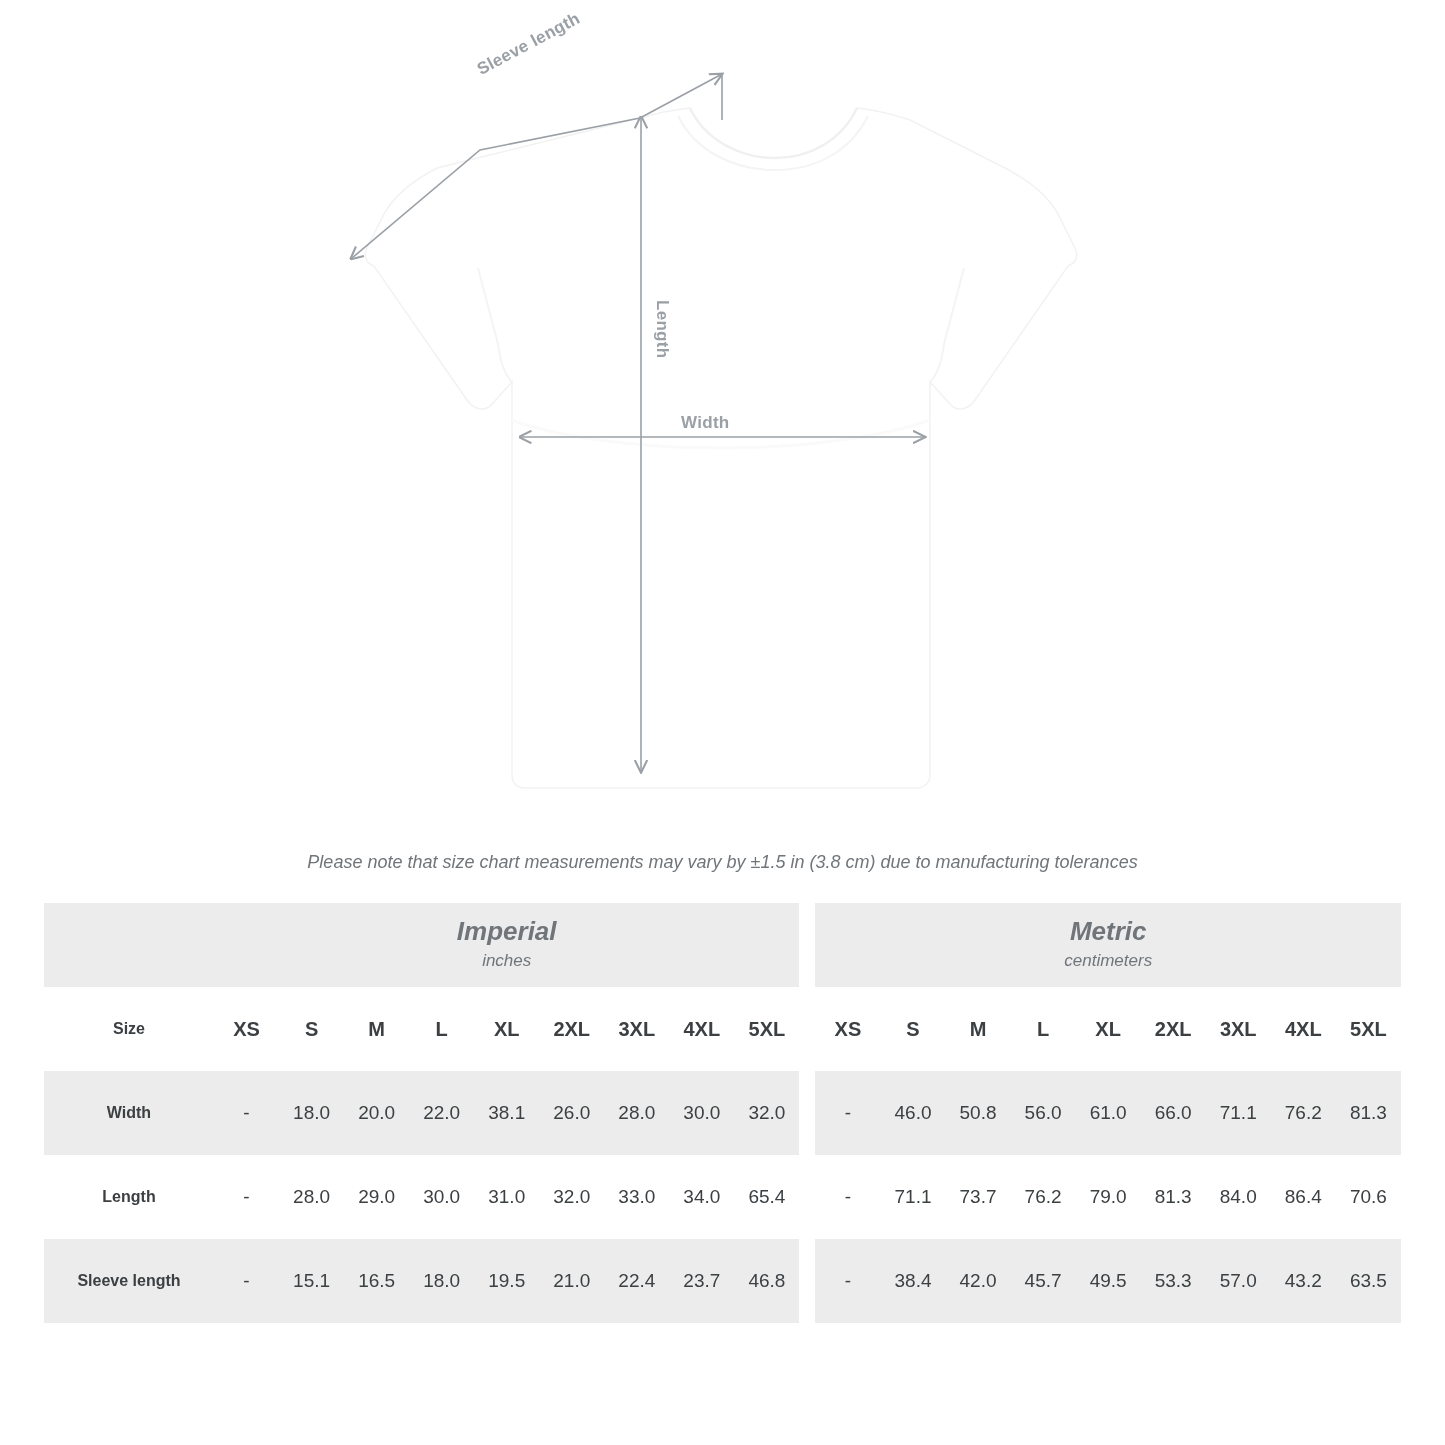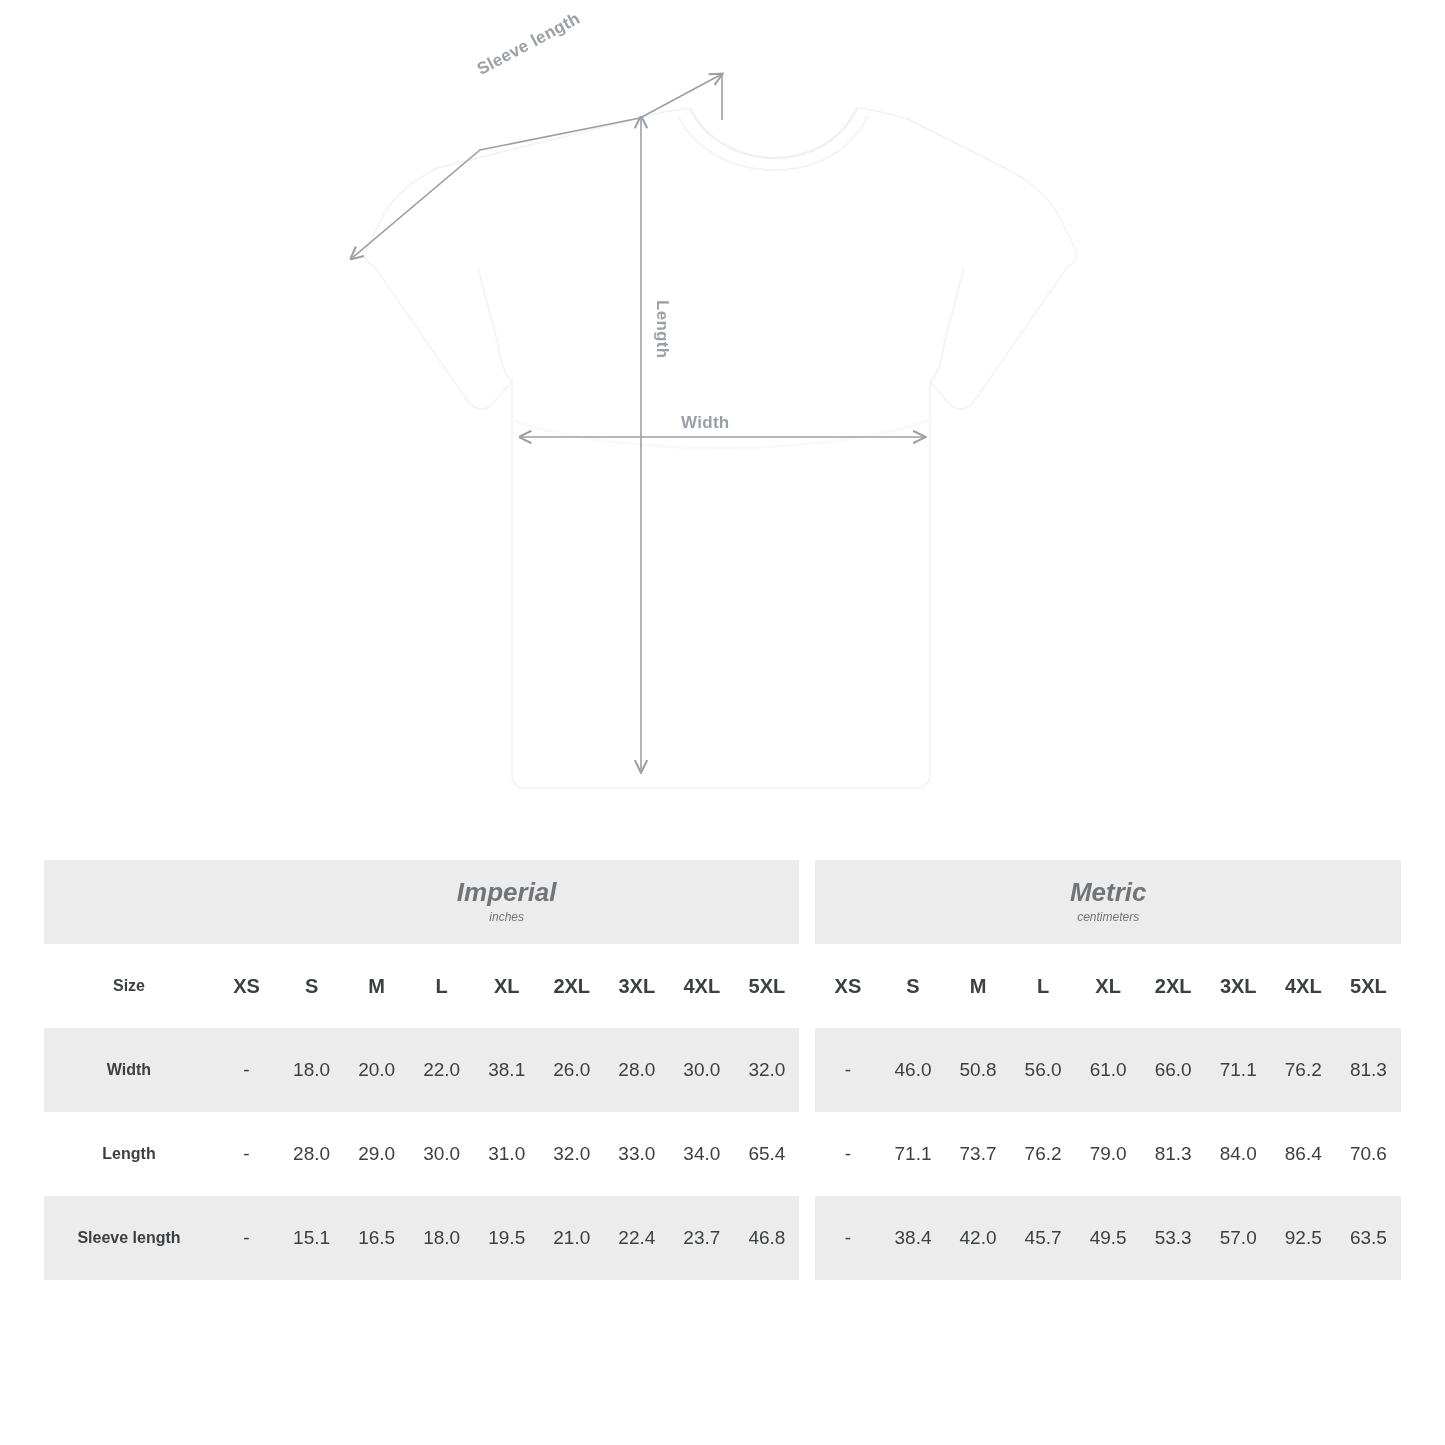--- a/index.html
+++ b/index.html
@@ -99,21 +99,21 @@
     background: #ececec;
   }
   .unit-system {
     font-size: 26px;
     font-weight: bold;
     font-style: italic;
     color: #70757a;
     line-height: 1.2;
   }
   .unit-sub {
-    font-size: 12px;
+    font-size: 17px;
     font-style: italic;
     color: #70757a;
     line-height: 1.6;
   }
   tr.head-row td {
     font-weight: bold;
     font-size: 20px;
     color: #3c4043;
     background: #ffffff;
   }
@@ -199,20 +199,21 @@
         <path d="M521,437 L925,437" fill="none" stroke="#9aa0a6" stroke-width="1.6" marker-start="url(#arrowStart)" marker-end="url(#arrowEnd)"></path>
       </g>
     </svg>
 
     <span class="dim-label" id="sleeve-label">Sleeve length</span>
     <span class="dim-label" id="length-label">Length</span>
     <span class="dim-label" id="width-label">Width</span>
   </div>
 
   <div class="title-block">
+    <p class="chart-note">Please note that size chart measurements may vary by ±1.5 in (3.8 cm) due to manufacturing tolerances</p>
   </div>
 
   <div class="table-wrap">
     <table class="size-table">
       <colgroup>
         <col class="col-label">
         <col span="9">
         <col class="col-gap">
         <col span="9">
       </colgroup>
@@ -311,20 +312,20 @@
           <td>23.7</td>
           <td>46.8</td>
           <td class="gap"></td>
           <td>-</td>
           <td>38.4</td>
           <td>42.0</td>
           <td>45.7</td>
           <td>49.5</td>
           <td>53.3</td>
           <td>57.0</td>
-          <td>92.5</td>
+          <td>43.2</td>
           <td>63.5</td>
         </tr>
       </tbody>
     </table>
   </div>
 
 </div>
 
 </body></html>

